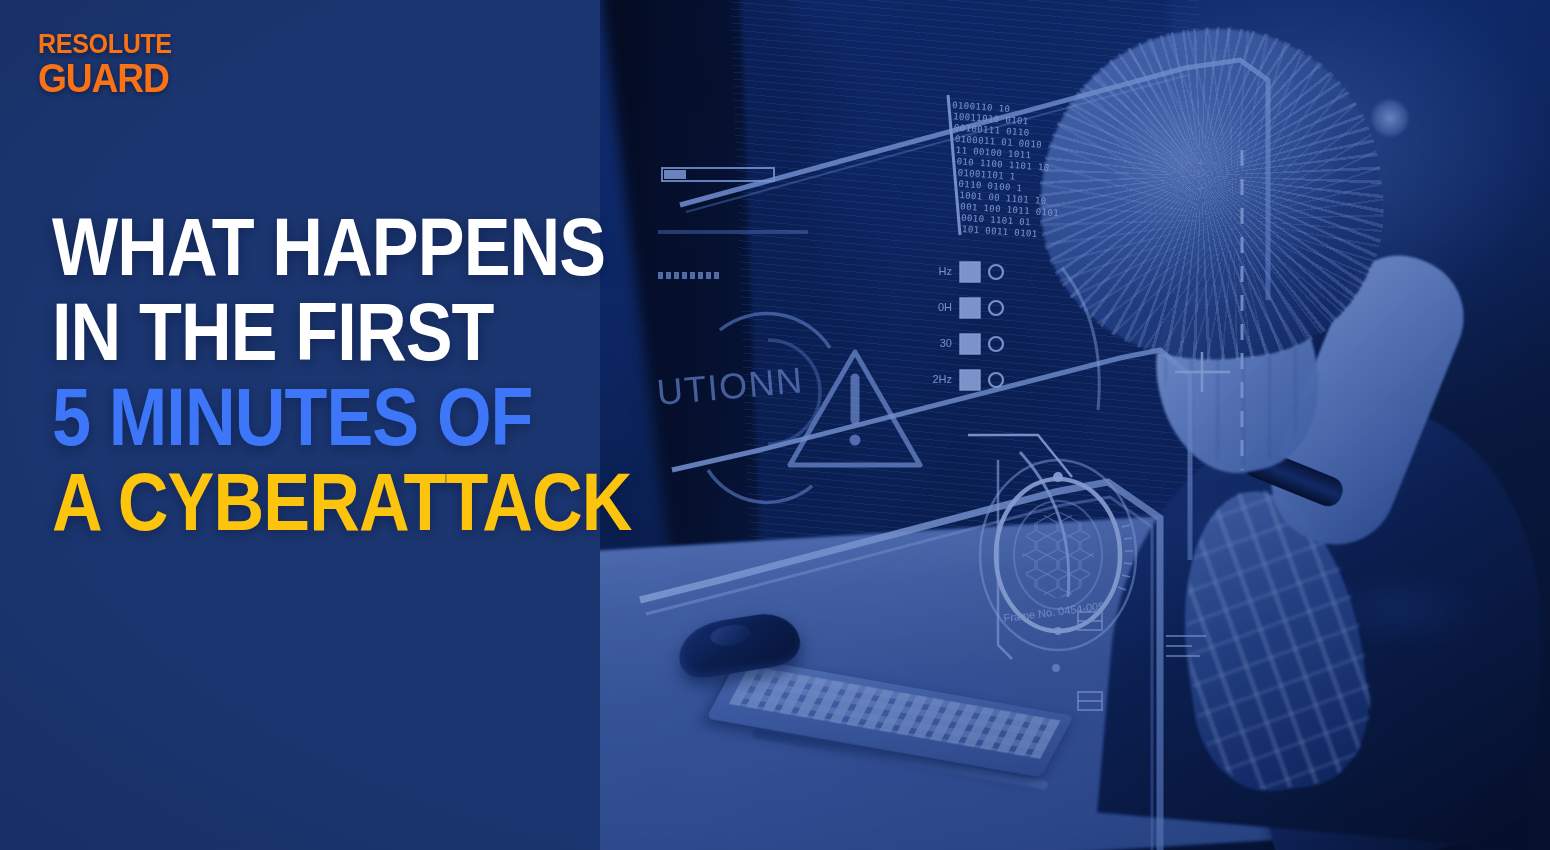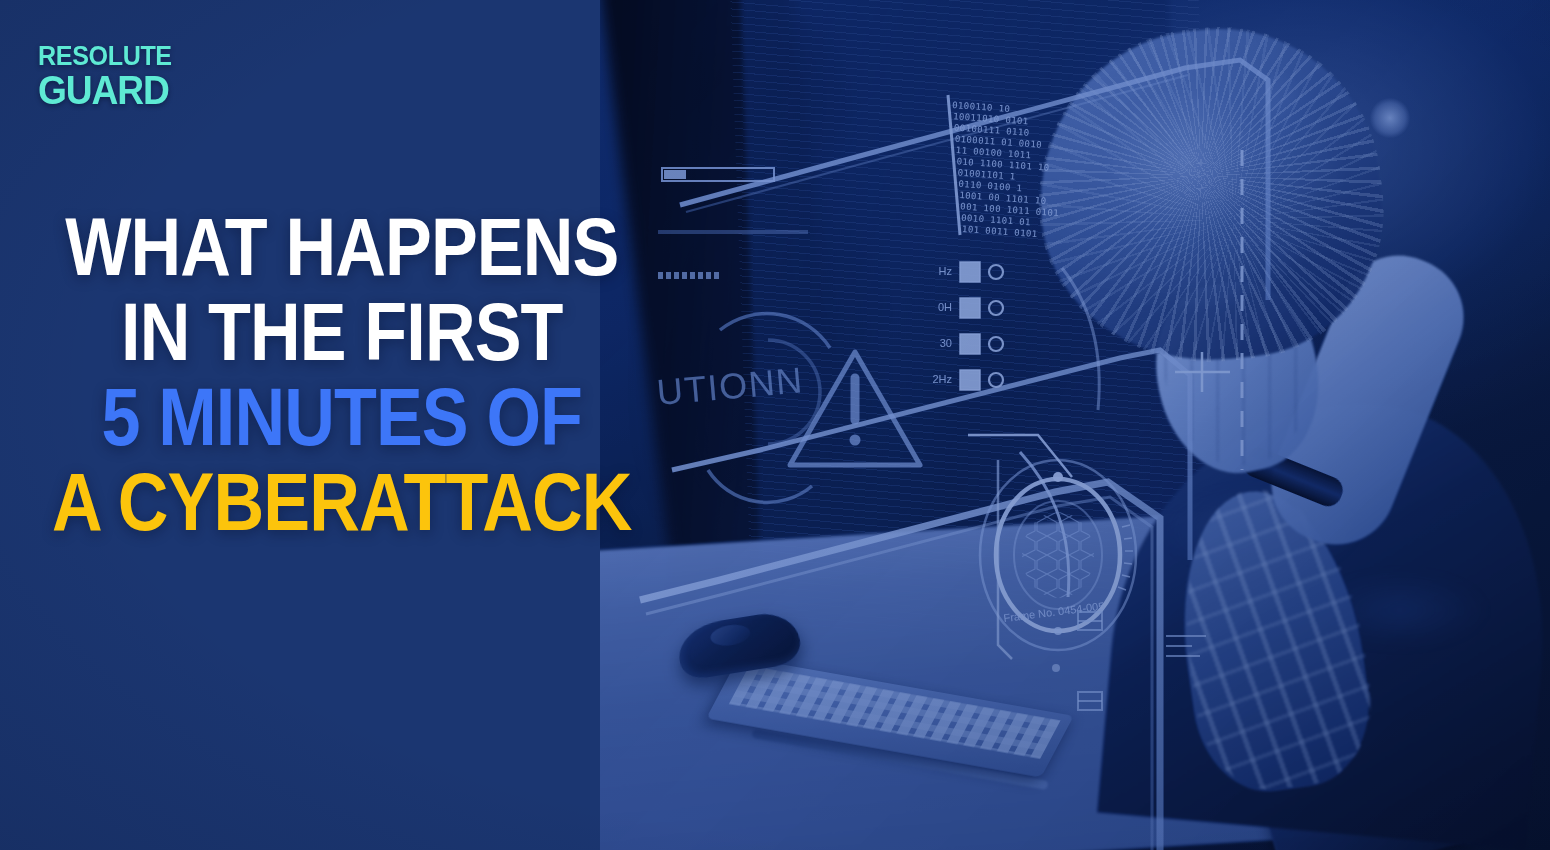--- a/index.html
+++ b/index.html
@@ -289,22 +289,22 @@
       rgba(27,54,113,0) 100%);
   }
   .vignette {
     position:absolute; inset:0;
     background:radial-gradient(ellipse 120% 120% at 60% 45%, rgba(0,0,0,0) 45%, rgba(6,16,44,.42) 100%);
   }
 
   
   .logo {
     position:absolute;
-    left:38px; top:44px;
-    color:#5eead4;
+    left:38px; top:32px;
+    color:#f97316;
     font-family:"Liberation Sans", sans-serif;
     font-weight:700;
     text-shadow:0 2px 6px rgba(4,12,36,.45);
     z-index:40;
   }
   .logo-line1 {
     display:block;
     font-size:27px;
     letter-spacing:-.4px;
     line-height:.96;
@@ -318,21 +318,20 @@
     line-height:.95;
     margin-top:1px;
     transform:scaleX(.93);
     transform-origin:left center;
   }
 
   .headline {
     position:absolute;
     left:52px; top:204px;
     z-index:40;
-    text-align:center;
   }
   .hl-line {
     display:block;
     font-family:"Liberation Sans", sans-serif;
     font-weight:700;
     font-size:82px;
     line-height:85px;
     letter-spacing:-1px;
     color:#FFFFFF;
     white-space:nowrap;

